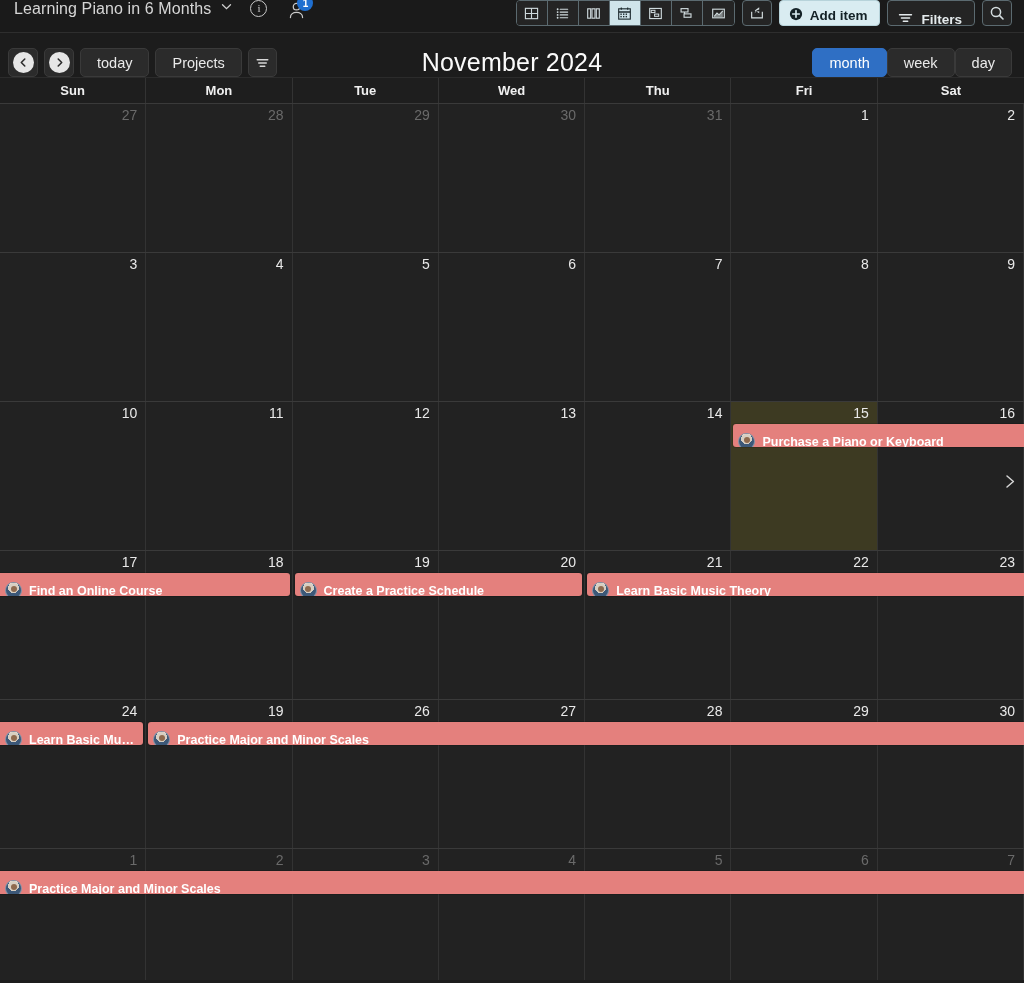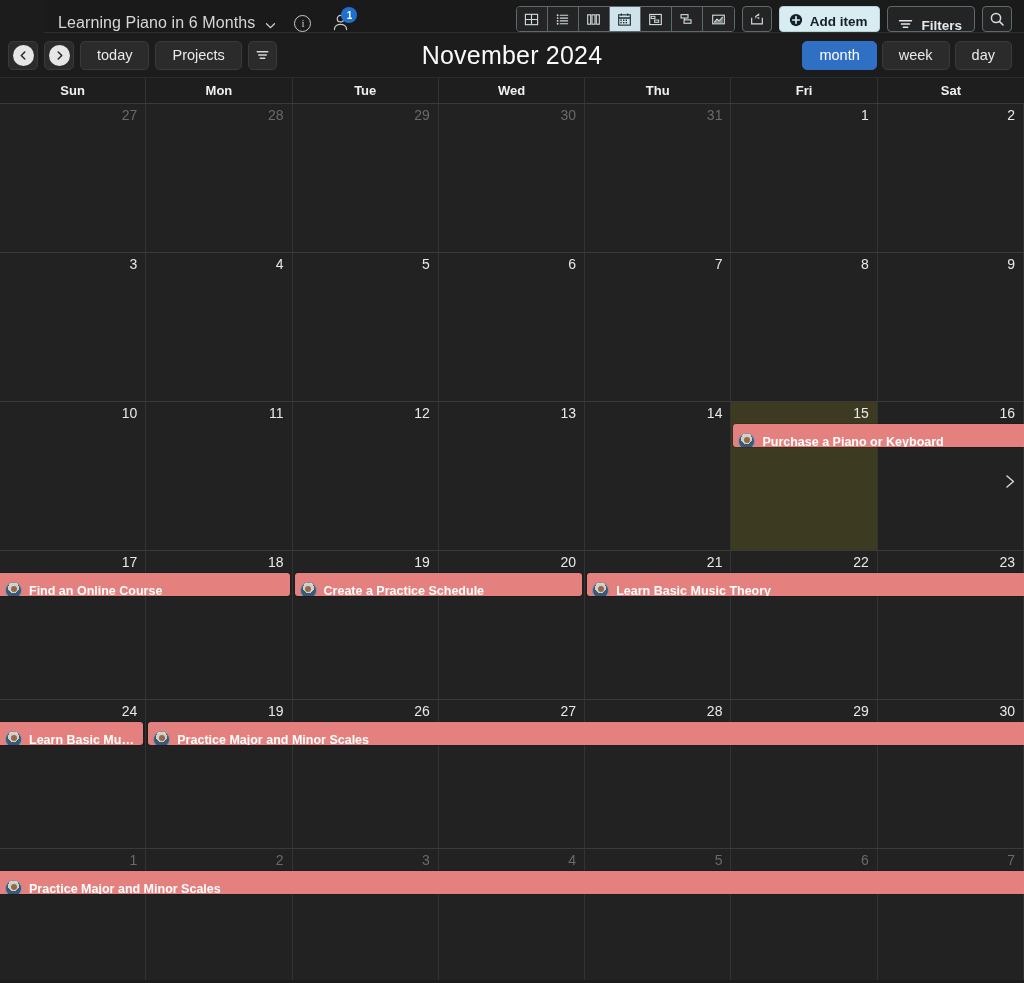--- a/index.html
+++ b/index.html
@@ -9,25 +9,24 @@
     font-family: "Liberation Sans", sans-serif;
     overflow: hidden;
     color: #e8e8e8;
   }
 
   
   .topbar {
     height: 33px;
     background: #1a1a1a;
     display: flex;
-    align-items: flex-end;
+    align-items: flex-start;
     padding: 0 12px 0 14px;
     border-bottom: 1px solid #2e2e2e;
     position: relative;
-    margin-left: 44px;
   }
   .proj-title {
     font-size: 16px;
     color: #d6d6d6;
     font-weight: 400;
     letter-spacing: .1px;
     white-space: nowrap;
   }
   .chev-dn {
     margin-left: 9px;
@@ -124,21 +123,21 @@
     font-weight: 700;
     color: #e4eaec;
     cursor: pointer;
   }
 
   
   .toolbar {
     height: 45px;
     background: #1c1c1c;
     display: flex;
-    align-items: center;
+    align-items: flex-end;
     padding: 0 12px 0 8px;
     position: relative;
     border-bottom: 1px solid #2b2b2b;
   }
   .navgroup { display: flex; align-items: center; gap: 6px; }
   .navcircbtn {
     width: 30px; height: 29px;
     background: #2b2b2b;
     border: 1px solid #3a3a3a;
     border-radius: 5px;
@@ -177,21 +176,21 @@
   .cal-title {
     position: absolute;
     left: 0; right: 0;
     text-align: center;
     font-size: 25px;
     font-weight: 400;
     color: #fafafa;
     pointer-events: none;
     letter-spacing: .2px;
   }
-  .modegroup { margin-left: auto; display: flex; gap: 5px; z-index: 2; padding-left: 6px; }
+  .modegroup { margin-left: auto; display: flex; z-index: 2; padding-left: 6px; }
   .modebtn {
     height: 29px;
     padding: 0 16px;
     border-radius: 5px;
     background: #2b2b2b;
     border: 1px solid #3a3a3a;
     color: #eaeaea;
     font-size: 14.5px;
     display: flex; align-items: center;
     cursor: pointer;

